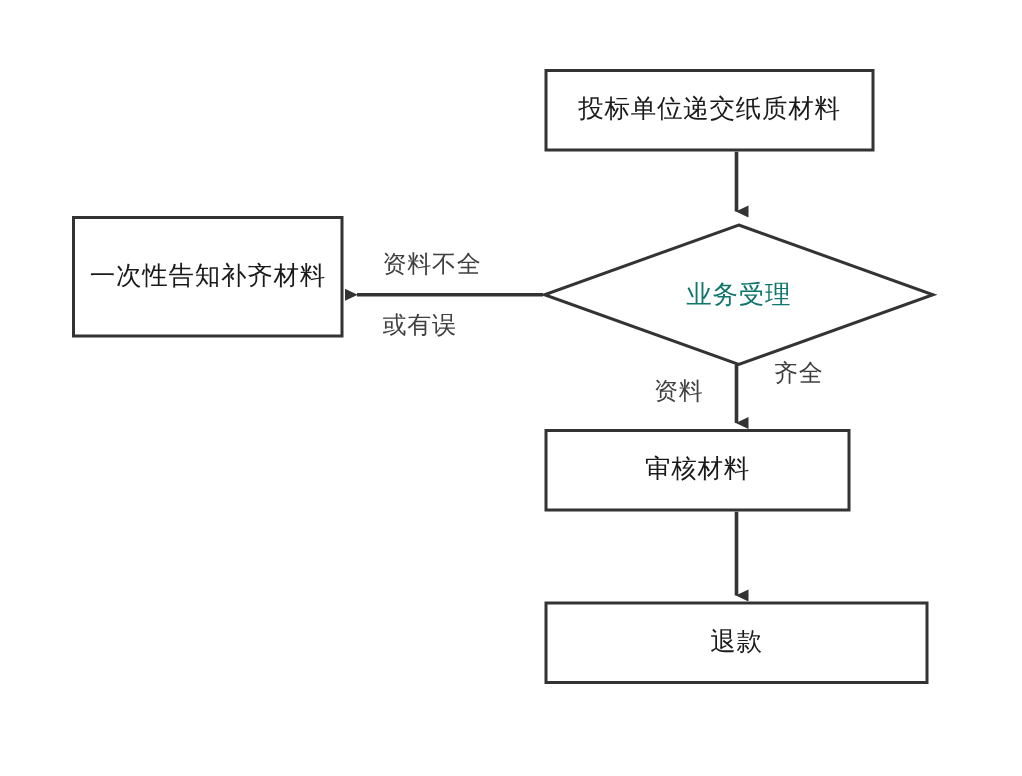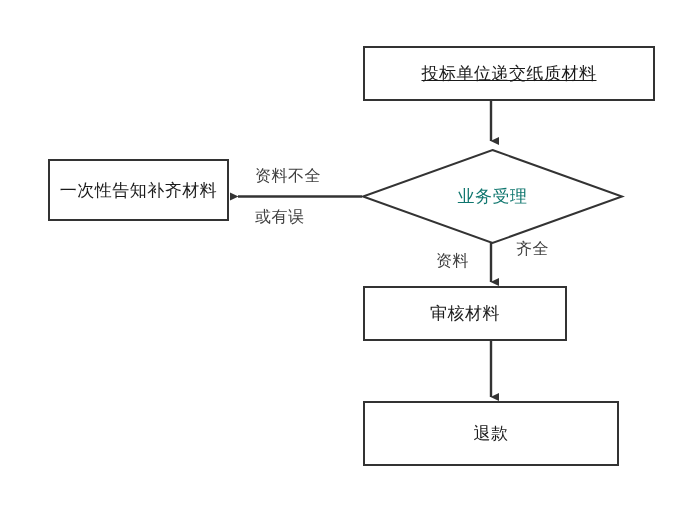--- a/index.html
+++ b/index.html
@@ -35,24 +35,24 @@
     text-align: center;
     color: #1a1a1a;
     font-size: 17px;
     line-height: 1.45;
     letter-spacing: 0.5px;
   }
   .node-box .node-label {
     display: block;
     padding: 0 8px;
   }
-  #node-submit  { left: 363px; top: 46px;  width: 292px; height: 55px; text-decoration: underline; }
-  #node-notify  { left: 48px;  top: 159px; width: 181px; height: 62px; }
+  #node-submit  { left: 363px; top: 46px;  width: 220px; height: 55px; }
+  #node-notify  { left: 48px;  top: 144px; width: 181px; height: 81px; }
   #node-review  { left: 363px; top: 286px; width: 204px; height: 55px; }
-  #node-refund  { left: 363px; top: 401px; width: 256px; height: 65px; }
+  #node-refund  { left: 363px; top: 401px; width: 256px; height: 55px; }
 
   .diamond-label {
     position: absolute;
     left: 363px;
     top: 150px;
     width: 259px;
     height: 93px;
     display: flex;
     align-items: center;
     justify-content: center;

